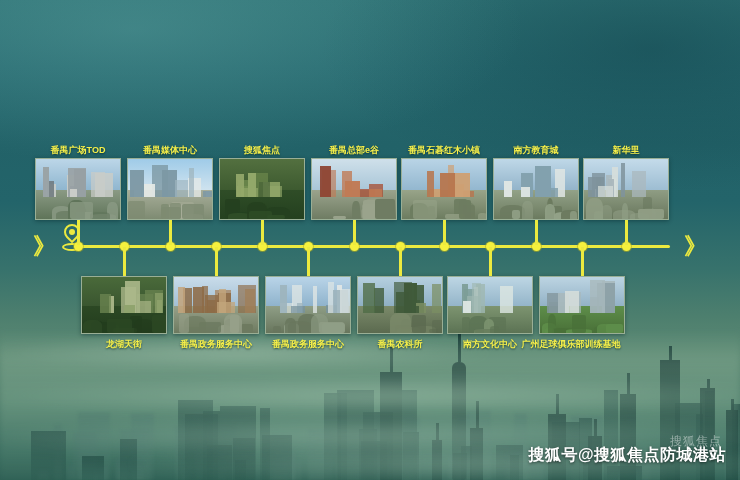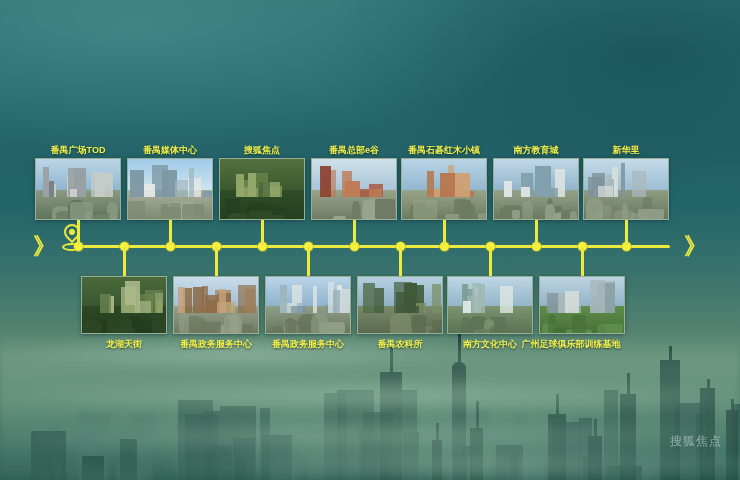--- a/index.html
+++ b/index.html
@@ -608,20 +608,21 @@
           <div class="tg" style="left: 26.3629px; width: 25.9728px; height: 4.06502px; background: rgb(94, 142, 74); opacity: 0.95; border-radius: 40% 40% 0px 0px;"></div>
           <div class="tg" style="left: 31.7202px; width: 14.4919px; height: 18.0485px; background: rgb(73, 112, 56); opacity: 0.74; border-radius: 2px;"></div>
           <div class="tg" style="left: 65.8594px; width: 16.9284px; height: 9.41893px; background: rgb(94, 142, 74); opacity: 0.98; border-radius: 2px;"></div>
           <div class="tg" style="left: 56.6986px; width: 14.4432px; height: 8.82365px; background: rgb(94, 142, 74); opacity: 0.75; border-radius: 40% 40% 0px 0px;"></div>
         </div>
         <div class="label">广州足球俱乐部训练基地</div>
       </div>
     </div>
 
   <div id="watermark-ghost">搜狐焦点</div>
+  <div id="watermark">搜狐号@搜狐焦点防城港站</div>
 
 <div class="stem" style="left: 78px; top: 220px; height: 25px;"></div>
     <div class="stem" style="left: 170px; top: 220px; height: 25px;"></div>
     <div class="stem" style="left: 262px; top: 220px; height: 25px;"></div>
     <div class="stem" style="left: 354px; top: 220px; height: 25px;"></div>
     <div class="stem" style="left: 444px; top: 220px; height: 25px;"></div>
     <div class="stem" style="left: 536px; top: 220px; height: 25px;"></div>
     <div class="stem" style="left: 626px; top: 220px; height: 25px;"></div>
     <div class="stem" style="left: 124px; top: 247px; height: 29px;"></div>
     <div class="stem" style="left: 216px; top: 247px; height: 29px;"></div>

